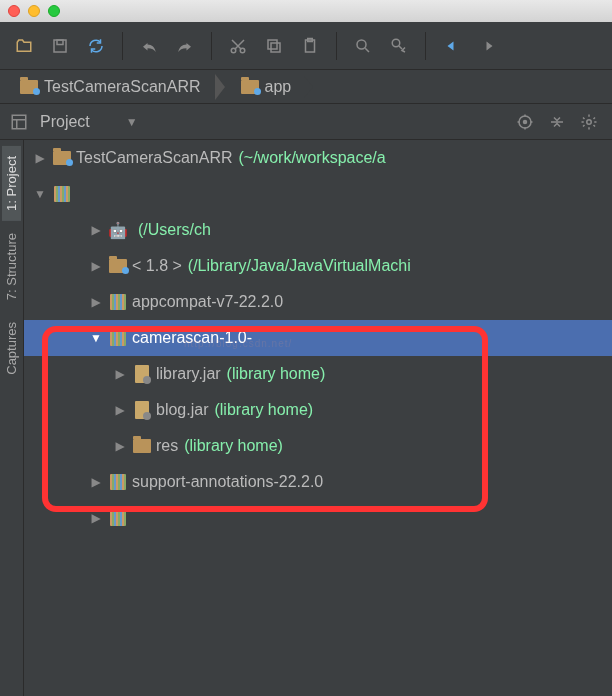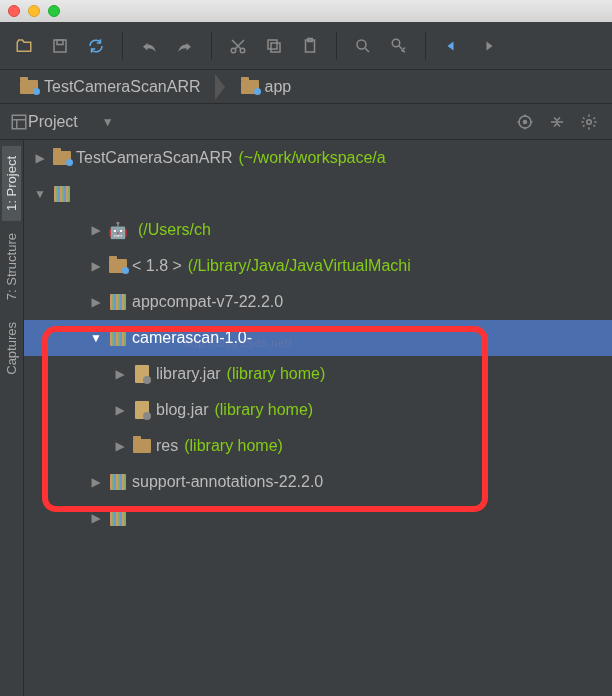--- a/index.html
+++ b/index.html
@@ -12,33 +12,33 @@
 .toolbar { height: 48px; background: #3c3f41; border-bottom: 1px solid #2b2b2b; display: flex; align-items: center; padding: 0 10px; gap: 8px; }
 .tbtn { width: 28px; height: 28px; display: flex; align-items: center; justify-content: center; color: #8a8a8a; }
 .tbtn svg { width: 18px; height: 18px; }
 .sep { width: 1px; height: 28px; background: #2b2b2b; margin: 0 4px; }
 .breadcrumb { height: 34px; background: #3c3f41; border-bottom: 1px solid #2b2b2b; display: flex; align-items: center; padding-left: 10px; font-size: 16px; color: #bbb; }
 .bc-item { display: flex; align-items: center; gap: 6px; padding: 0 10px; height: 34px; position: relative; }
 .bc-item::after { content: ""; position: absolute; right: -8px; top: 4px; width: 0; height: 0; border-top: 13px solid transparent; border-bottom: 13px solid transparent; border-left: 10px solid #555; }
 .bc-item:last-child::after { display:none; }
 .bc-item .inner-arrow::after { content:""; position:absolute; right:-6px; top:6px; border-top:11px solid transparent; border-bottom:11px solid transparent; border-left:9px solid #3c3f41; }
 .panel-header { height: 36px; background: #3c3f41; border-bottom: 1px solid #2b2b2b; display: flex; align-items: center; padding: 0 10px; color: #bbb; font-size: 16px; }
-.panel-header .title { display: flex; align-items: center; gap: 0; }
+.panel-header .title { display: flex; align-items: center; gap: 12px; }
 .panel-header .spacer { flex: 1; }
 .panel-header .pbtn { width: 26px; height: 26px; display: flex; align-items: center; justify-content: center; color: #8a8a8a; margin-left: 6px; }
 .dropdown-arrow { margin-left: 24px; color: #888; font-size: 12px; }
 .sidebars { position: absolute; left: 0; top: 140px; bottom: 0; width: 24px; background: #3c3f41; border-right: 1px solid #2b2b2b; display: flex; flex-direction: column; align-items: center; padding-top: 6px; gap: 2px; }
 .sidebtn { writing-mode: vertical-rl; transform: rotate(180deg); font-size: 13px; color: #aaa; padding: 10px 2px; display: flex; align-items: center; gap: 4px; }
 .sidebtn.active { background: #515658; color: #ddd; }
 .tree { position: absolute; left: 24px; right: 0; top: 140px; bottom: 0; background: #3c3f41; overflow: hidden; font-size: 16px; }
 .row { display: flex; align-items: center; height: 36px; padding-left: 8px; white-space: nowrap; color: #bbb; }
 .row .arrow { width: 16px; color: #888; font-size: 12px; display: inline-flex; justify-content: center; }
 .row .icon { width: 20px; display: inline-flex; justify-content: center; margin: 0 4px; }
 .row .name { color: #bbb; }
-.row .note { color: #84cc16; margin-left: 6px; }
+.row .note { color: #86efac; margin-left: 6px; }
 .row.selected { background: #4b6eaf; color: #fff; }
 .row.selected .name, .row.selected .note, .row.selected .arrow { color: #fff; }
 .indent0 { padding-left: 8px; }
 .indent2 { padding-left: 64px; }
 .indent3 { padding-left: 88px; }
 .highlight-box { position: absolute; border: 6px solid #f33; border-radius: 14px; left: 42px; top: 326px; width: 446px; height: 186px; pointer-events: none; }
 .folder-icon { width: 18px; height: 14px; background: #b9935a; border-radius: 1px; position: relative; }
 .folder-icon::before { content:""; position:absolute; top:-3px; left:0; width:8px; height:3px; background:#b9935a; border-radius:1px 1px 0 0; }
 .folder-icon.blue-dot::after { content:""; position:absolute; bottom:-1px; right:-2px; width:7px; height:7px; background:#5fa9e8; border-radius:50%; }
 .lib-icon { width:16px; height:16px; background: repeating-linear-gradient(90deg,#c96,#c96 2px,#8a6 2px,#8a6 4px,#69c 4px,#69c 6px); border-radius:1px; }

